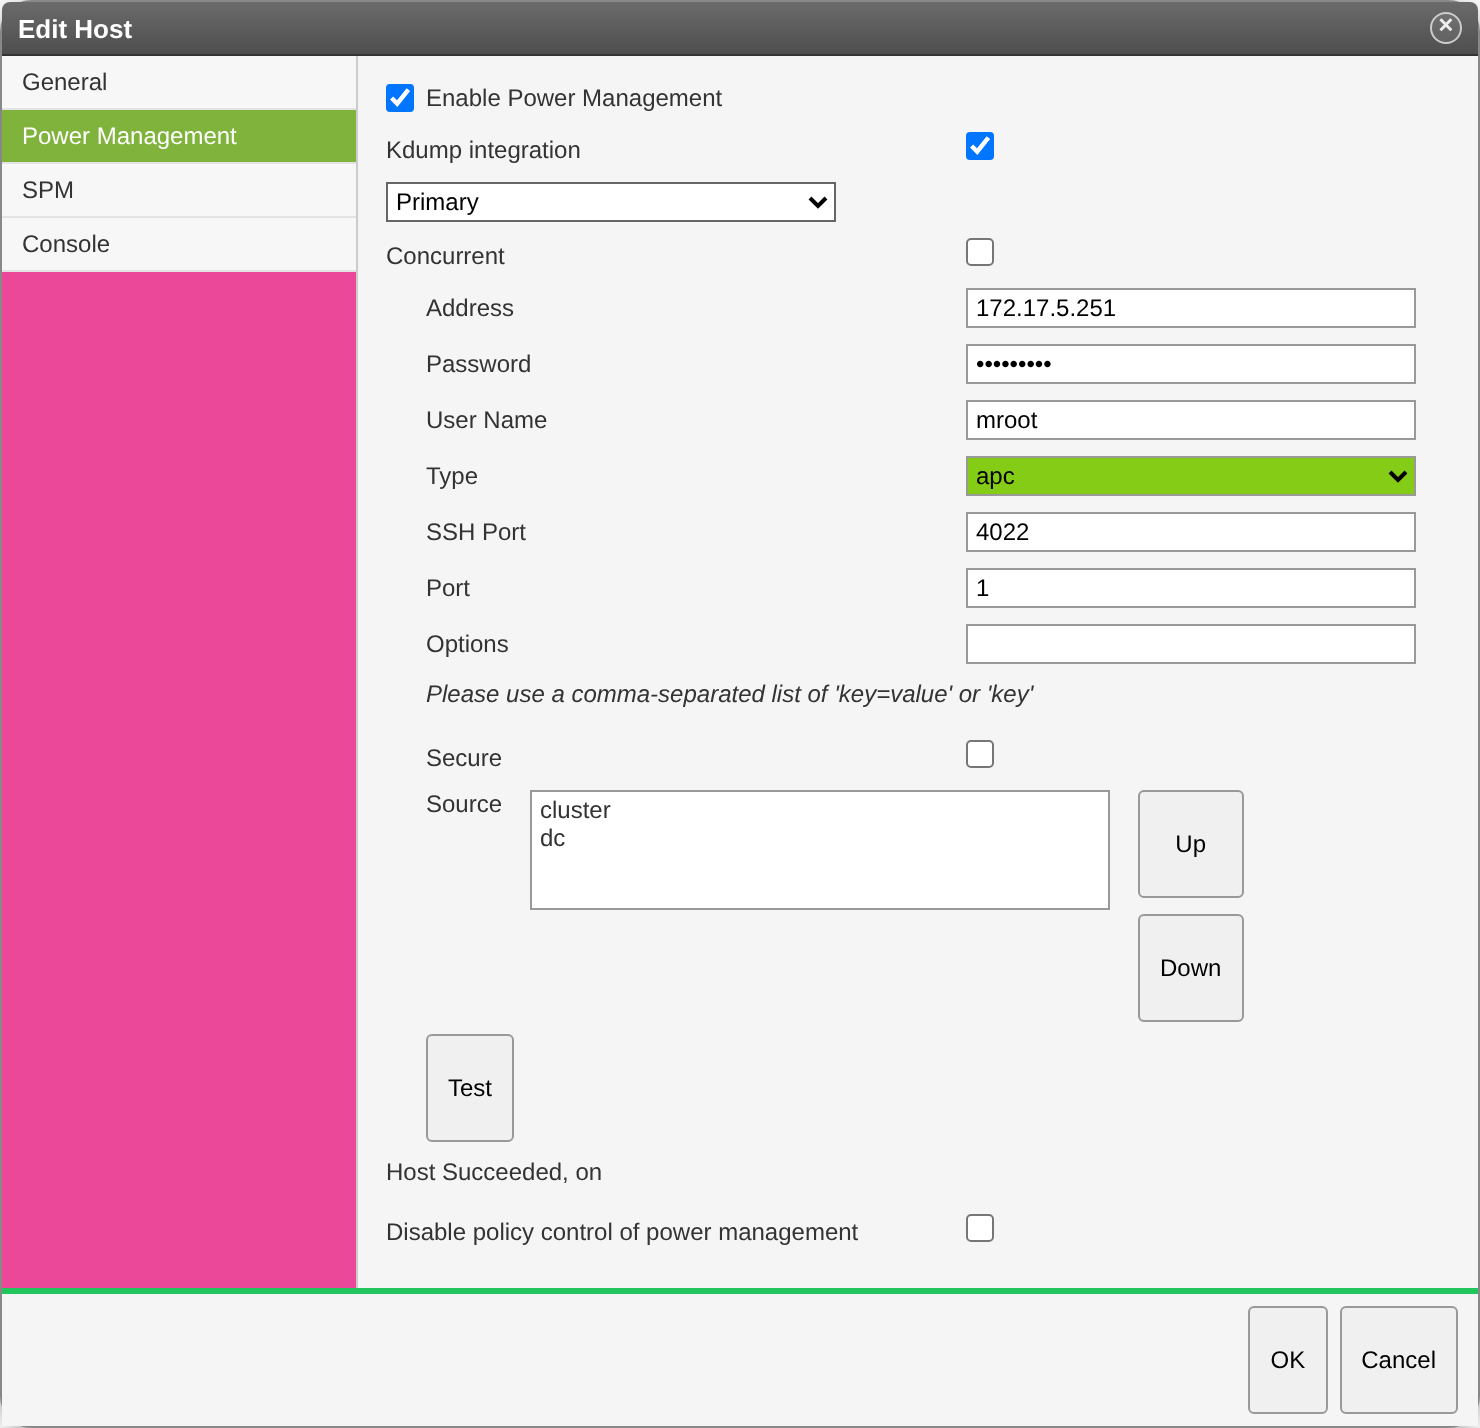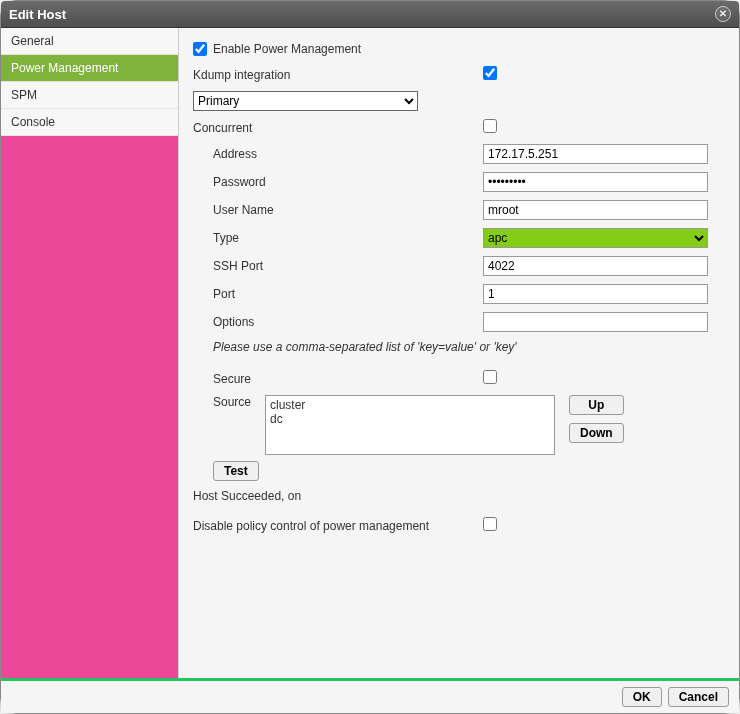--- a/index.html
+++ b/index.html
@@ -134,24 +134,23 @@
     .source-btns {
       display: flex;
       flex-direction: column;
       gap: 8px;
       margin-left: 14px;
     }
     button.small {
       background: #f0f0f0;
       border: 1px solid #999;
       border-radius: 3px;
-      padding: 2px 10px;
+      padding: 19px 10px;
       font-size: 12px;
       cursor: pointer;
-      font-weight: bold;
     }
     .test-row { margin: 4px 0 8px 20px; }
     .status-msg { margin: 6px 0 14px 0; }
     .footer {
       border-top: 3px solid #22c55e;
       padding: 6px 10px;
       display: flex;
       justify-content: flex-end;
       gap: 6px;
       background: #f5f5f5;

